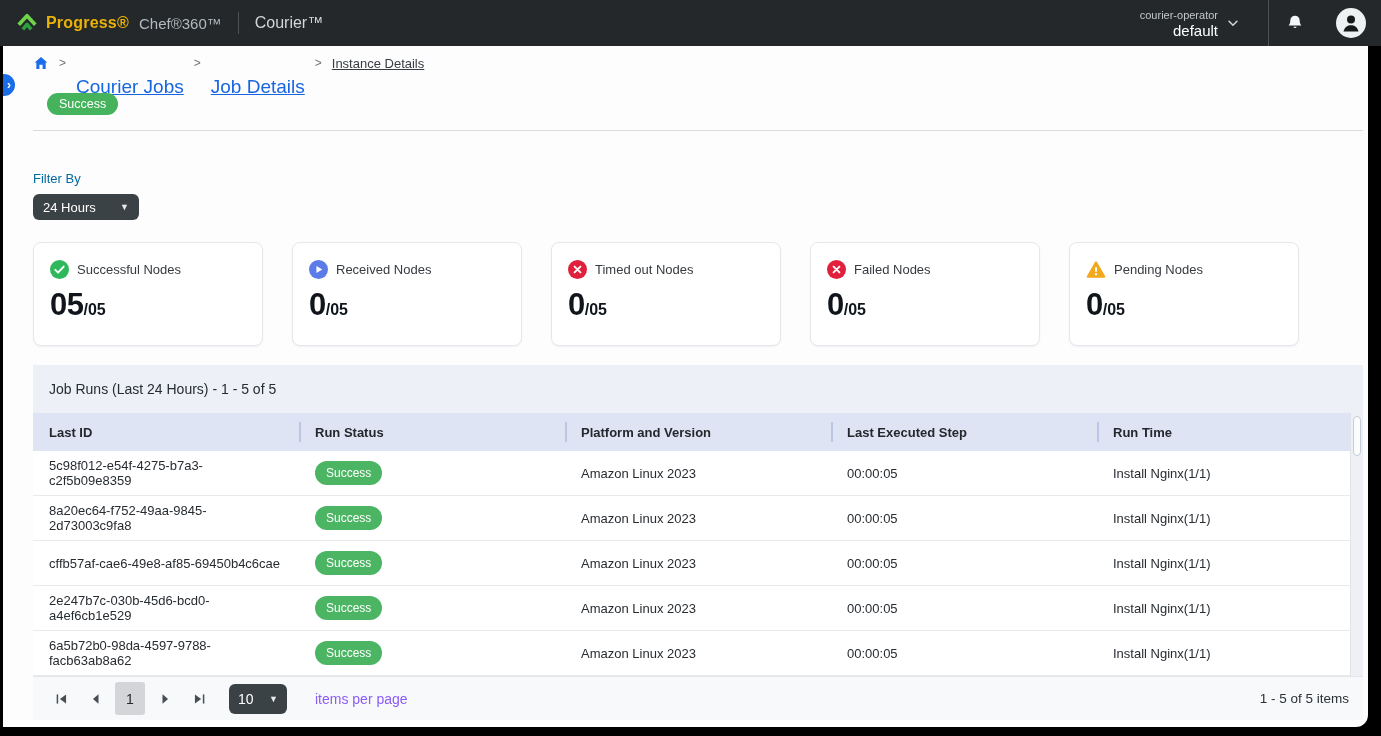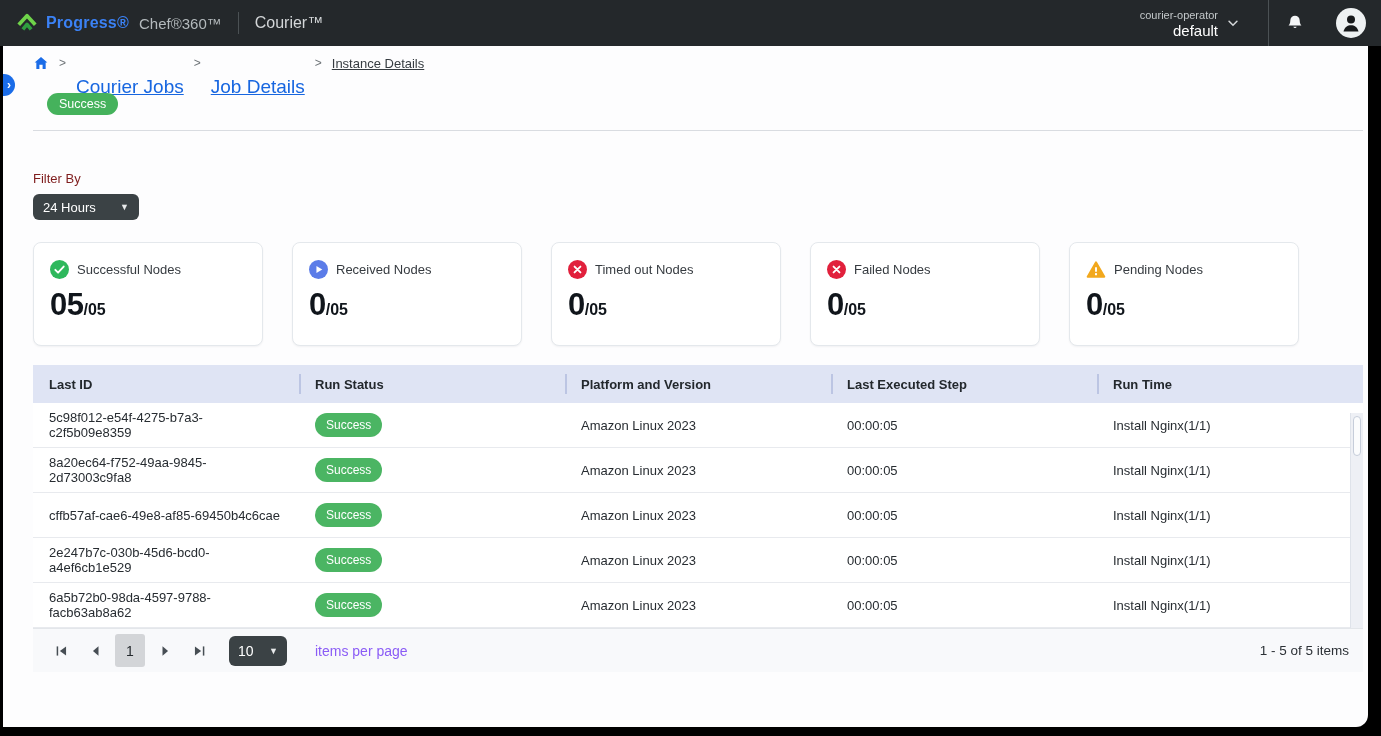--- a/index.html
+++ b/index.html
@@ -1,21 +1,21 @@
 <!DOCTYPE html>
 <html><head>
 <meta charset="utf-8">
 <style>
   * { margin:0; padding:0; box-sizing:border-box; }
   html,body { width:1381px; height:736px; overflow:hidden; background:#000; font-family:"Liberation Sans", sans-serif; }
 
   
   .navbar { position:absolute; top:0; left:0; width:1381px; height:46px; background:#24282b; display:flex; align-items:center; padding:0 0 0 16px; z-index:30; }
   .brand { display:flex; align-items:center; gap:8px; }
-  .brand-progress { color:#3b82f6; font-size:16px; font-weight:bold; letter-spacing:.2px; }
+  .brand-progress { color:#eab308; font-size:16px; font-weight:bold; letter-spacing:.2px; }
   .brand-chef { color:#b4babd; font-size:15px; margin-left:2px; }
   .nav-divider { width:1px; height:22px; background:#4b5154; margin:0 16px; }
   .nav-divider-tall { width:1px; height:46px; background:#4b5154; margin-left:22px; }
   .brand-product { color:#d3d6d8; font-size:16px; }
   .nav-right { margin-left:auto; display:flex; align-items:center; }
   .user-block { text-align:right; margin-right:4px; cursor:pointer; }
   .user-role { color:#c3c8ca; font-size:11px; line-height:14px; }
   .user-tenant { color:#fff; font-size:15px; font-weight:500; line-height:17px; }
   .chevron-down { margin:0 6px 0 4px; }
   .icon-btn { width:52px; display:flex; justify-content:center; align-items:center; cursor:pointer; }
@@ -33,21 +33,21 @@
   .crumb-link { color:#1766e0; font-size:19px; text-decoration:underline; cursor:pointer;margin-top:48px; }
   .crumb-current { color:#363c41; font-size:13px; text-decoration:underline; cursor:pointer; }
 
   
   .title-row { display:flex; align-items:center; margin:20px 0 0 30px; }
   .page-title { font-size:23px; font-weight:700; color:#141719; letter-spacing:-.2px; }
   .status-badge { margin-left:14px; background:#45b25c; color:#fff; font-size:12.5px; padding:4px 12px; border-radius:13px; position:relative; top:1px; }
   .title-hr { border:none; border-top:1px solid #d9dce1; margin:16px 5px 0 30px; }
 
   
-  .filter-label { margin:40px 0 0 30px; font-size:13px; color:#7f1d1d; }
+  .filter-label { margin:40px 0 0 30px; font-size:13px; color:#0369a1; }
   .filter-select { margin:8px 0 0 30px; width:106px; height:26px; background:#3b4245; border-radius:6px; color:#fff; font-size:13px; display:flex; align-items:center; justify-content:space-between; padding:0 10px; cursor:pointer; }
   .filter-caret { font-size:9px; color:#e8eaeb; }
 
   
   .cards { display:flex; gap:29px; margin:22px 0 0 30px; }
   .card { width:230px; height:104px; background:#fff; border:1px solid #e4e8ec; border-radius:8px; padding:17px 16px; box-shadow:0 1px 2px rgba(16,24,40,.05); }
   .card-head { display:flex; align-items:center; gap:8px; }
   .card-label { font-size:13px; color:#363b40; }
   .card-value { margin-top:8px; }
   .val-big { font-size:31px; font-weight:700; color:#10151b; letter-spacing:-.5px; }
@@ -196,20 +196,21 @@
           <circle cx="10" cy="15" r="1.2" fill="#fff"></circle>
         </svg>
         <span class="card-label">Pending Nodes</span>
       </div>
       <div class="card-value"><span class="val-big">0</span><span class="val-small">/05</span></div>
     </div>
 
   </div>
 
   <div class="table-wrap">
+    <div class="table-title">Job Runs (Last 24 Hours) - 1 - 5 of 5</div>
 
     <div class="thead">
       <div class="th">Last ID</div>
       <div class="th">Run Status</div>
       <div class="th">Platform and Version</div>
       <div class="th">Last Executed Step</div>
       <div class="th">Run Time</div>
     </div>
 
     <div class="trow">

